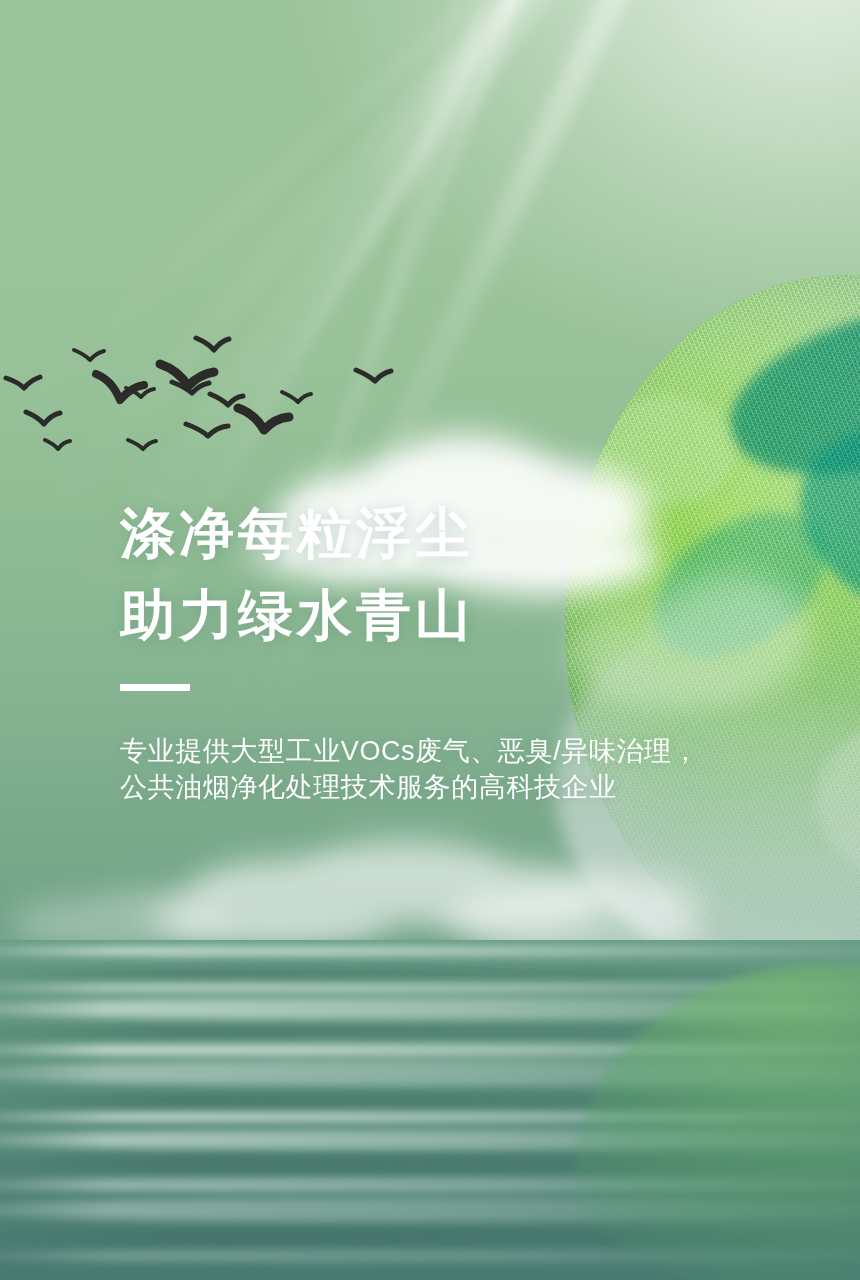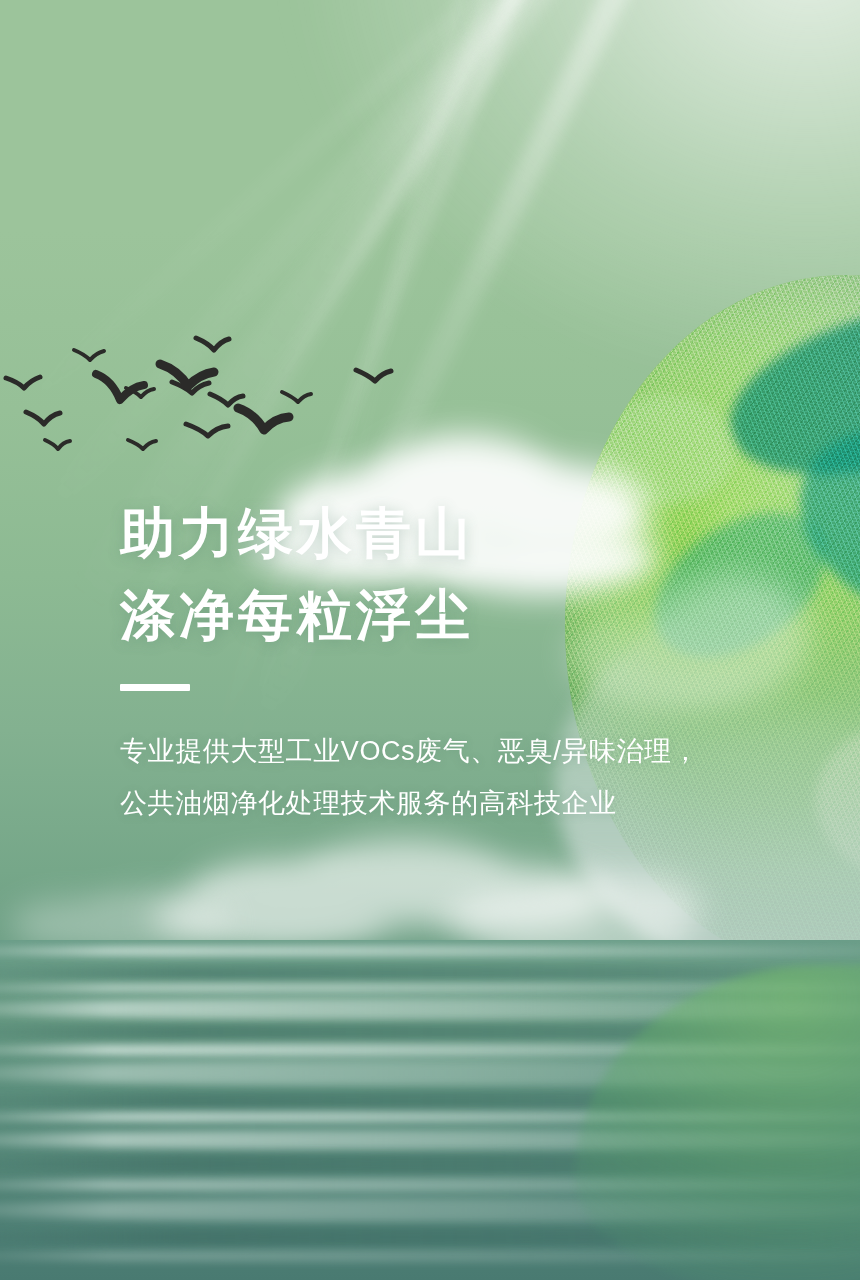--- a/index.html
+++ b/index.html
@@ -227,20 +227,20 @@
     <div class="w hl" style="top:190px;height:20px;opacity:.7;"></div>
     <div class="w dk" style="top:214px;height:20px;"></div>
     <div class="w hl" style="top:238px;height:14px;opacity:.6;"></div>
     <div class="w hl" style="top:258px;height:24px;opacity:.45;"></div>
     <div class="w dk" style="top:288px;height:18px;"></div>
     <div class="w hl" style="top:310px;height:12px;opacity:.35;"></div>
   </div>
   <div class="globe-reflect"></div>
 
   <div class="content">
+    <div class="headline">涤净每粒浮尘</div>
     <div class="headline">助力绿水青山</div>
-    <div class="headline">涤净每粒浮尘</div>
     <div class="divider"></div>
     <div class="subtitle">专业提供大型工业VOCs废气、恶臭/异味治理，</div>
-    <div class="subtitle" style="margin-top:16px;">公共油烟净化处理技术服务的高科技企业</div>
+    <div class="subtitle" style="margin-top:0;">公共油烟净化处理技术服务的高科技企业</div>
   </div>
 
 </div>
 
 </body></html>

